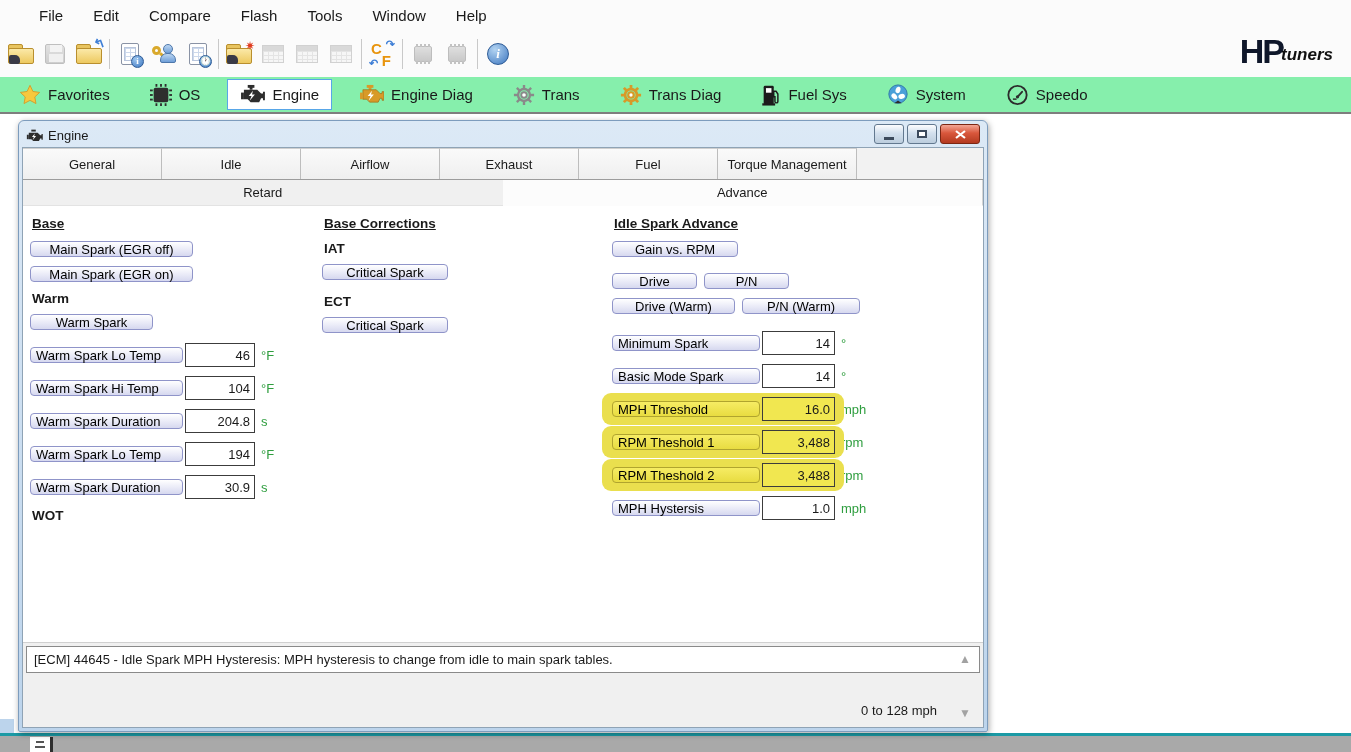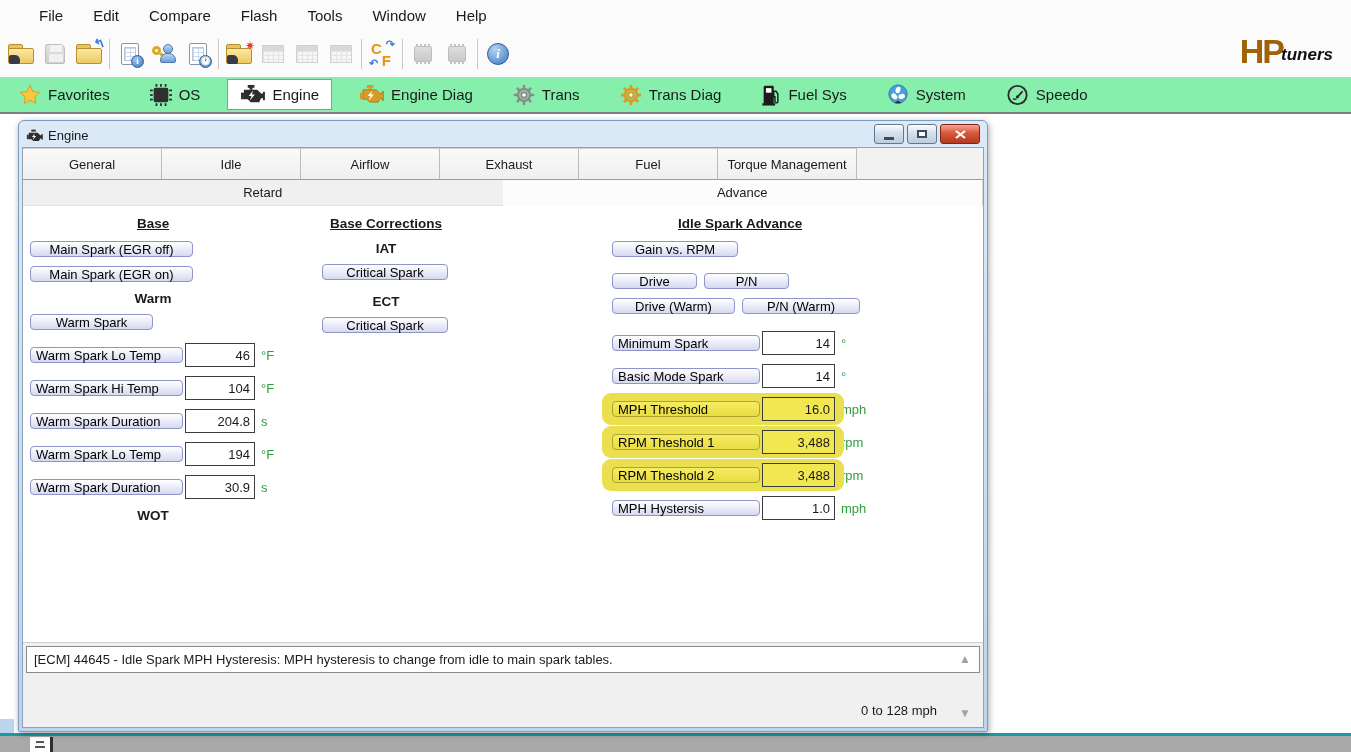--- a/index.html
+++ b/index.html
@@ -65,42 +65,42 @@
   .chipic::before, .chipic::after { content:""; position:absolute; left:1px; right:1px; height:3px;
       background:repeating-linear-gradient(90deg,#7b828c 0 2px, transparent 2px 4px); }
   .chipic::before { top:-3px; } .chipic::after { bottom:-3px; }
 
   
   .infoc { width:22px; height:22px; border-radius:50%; background:radial-gradient(circle at 35% 28%, #b3d4f2, #3e77c0); border:1px solid #2d5b96;
       color:#fff; display:flex; align-items:center; justify-content:center; font-family:"Liberation Serif",serif; font-weight:bold; font-size:13px; font-style:italic; }
 
   
   .logo { position:absolute; right:18px; top:38px; display:flex; align-items:flex-end; }
-  .logo .hp { color:#a16207; font-weight:bold; font-size:34px; line-height:.8; letter-spacing:-2px; }
+  .logo .hp { color:#0f172a; font-weight:bold; font-size:34px; line-height:.8; letter-spacing:-2px; }
   .logo .tuners { color:#111; font-style:italic; font-weight:bold; font-size:17px; margin-left:-2px; }
 
   
   .ribbon { height:37px; display:flex; align-items:center; padding-left:6px; background:#86efac; border-bottom:2px solid #7e7e7e; }
   .rib-item { display:flex; align-items:center; gap:7px; padding:4px 12px; margin-right:14px; font-size:15px; border:1px solid transparent; }
   .rib-item.selected { border:1px solid #58a6e8; background:#fff; }
 
   
   .window { position:absolute; left:18px; top:120px; width:970px; height:612px;
       background:linear-gradient(#dcE9f6,#bcd4ec); border:1px solid #7d9cbd; border-radius:6px 6px 2px 2px;
       box-shadow:1px 2px 6px rgba(0,0,0,.35); padding:3px; }
   .titlebar { height:23px; display:flex; align-items:center; padding:0 4px; font-size:13px; position:relative; }
   .title-ic { margin-right:5px; display:flex; }
   .winbtns { position:absolute; right:4px; top:0px; display:flex; gap:3px; }
   .wbtn { width:30px; height:20px; border:1px solid #62788f; border-radius:3px; background:linear-gradient(#fdfdfe,#d3e0ee 45%,#bccddd);
       display:flex; align-items:center; justify-content:center; }
   .wbtn.close { width:40px; background:linear-gradient(#f3a695,#d9573c 45%,#b33a20); border-color:#7c2713; }
   .ic-min { width:10px; height:3px; background:#3c4a5c; margin-top:8px; }
   .ic-max { width:10px; height:8px; border:2px solid #3c4a5c; background:#fff; }
 
-  .client { height:calc(100% - 23px); background:#f0f0f0; border:1px solid #8fa3b5; display:flex; flex-direction:column;text-align:center; }
+  .client { height:calc(100% - 23px); background:#f0f0f0; border:1px solid #8fa3b5; display:flex; flex-direction:column; }
 
   
   .tabs1 { display:flex; height:32px; background:#f2f2f2; border-bottom:1px solid #9c9c9c; overflow:hidden; }
   .tab { width:139px; flex:0 0 auto; display:flex; align-items:center; justify-content:center; font-size:13px;
       background:linear-gradient(#fafafa,#efefef); border-right:1px solid #bdbdbd; border-top:1px solid #cfcfcf; white-space:nowrap; overflow:hidden; }
   .tab.selected { background:#fff; border:1px solid #8a8a8a; border-bottom:none; position:relative; margin-bottom:-1px; z-index:2; }
   .tab.selected::after { content:""; position:absolute; inset:3px; border:1px dotted #808080; }
   .tabs2 { display:flex; height:26px; background:#f7f7f7; }
   .subtab { flex:1; display:flex; align-items:center; justify-content:center; font-size:13px; background:#f0f0f0; border-bottom:1px solid #e3e3e3; }
   .subtab.selected { background:#fcfcfc; border-bottom:1px solid #fcfcfc; border-right:1px solid #d5d5d5; }

